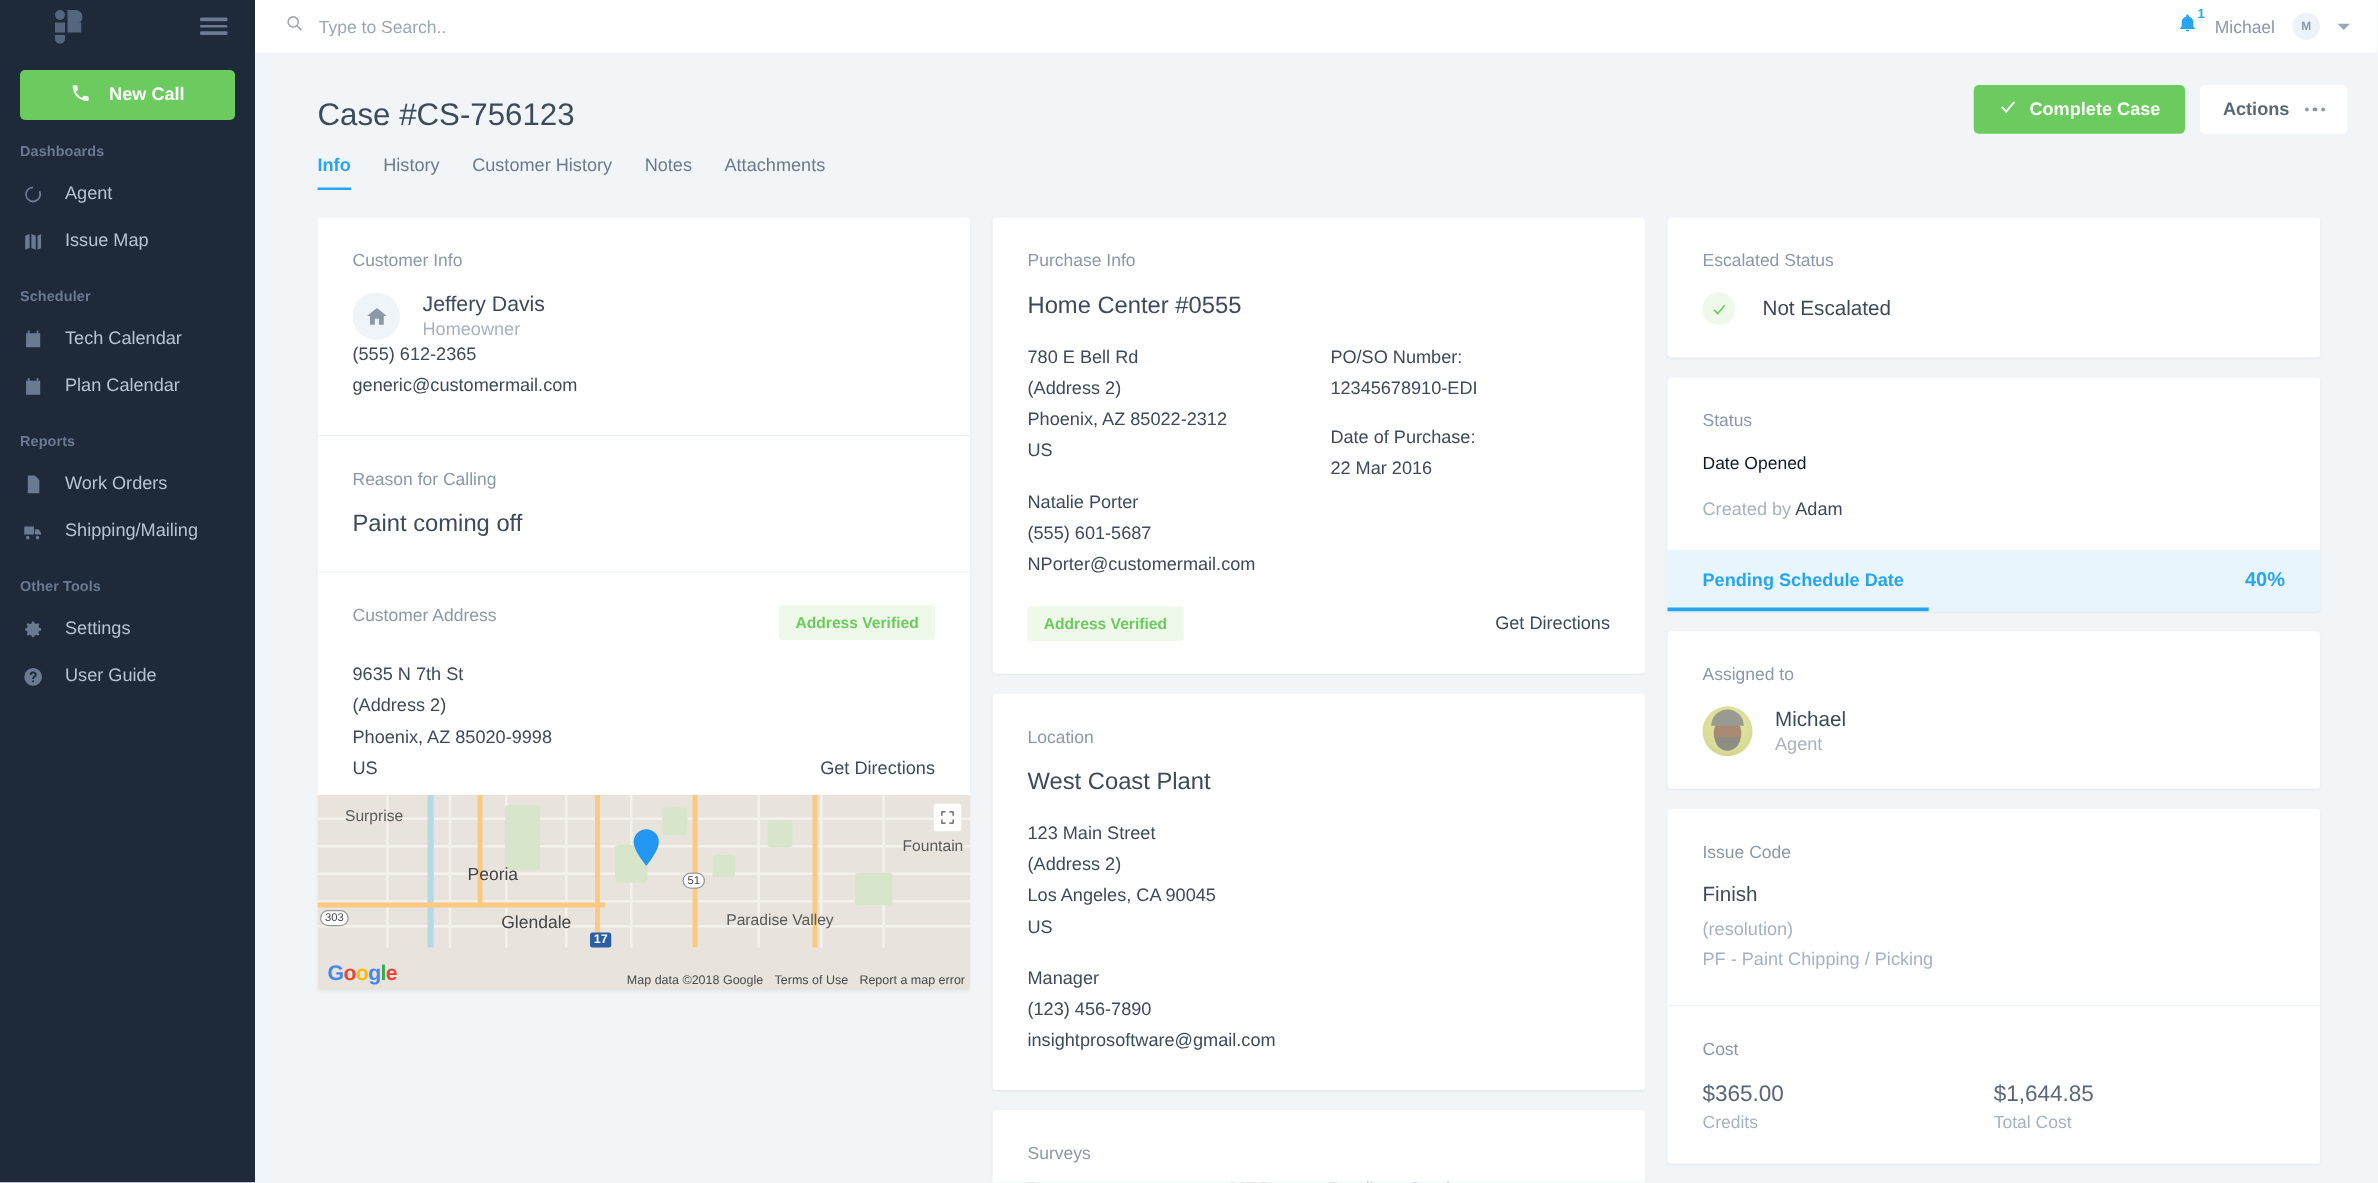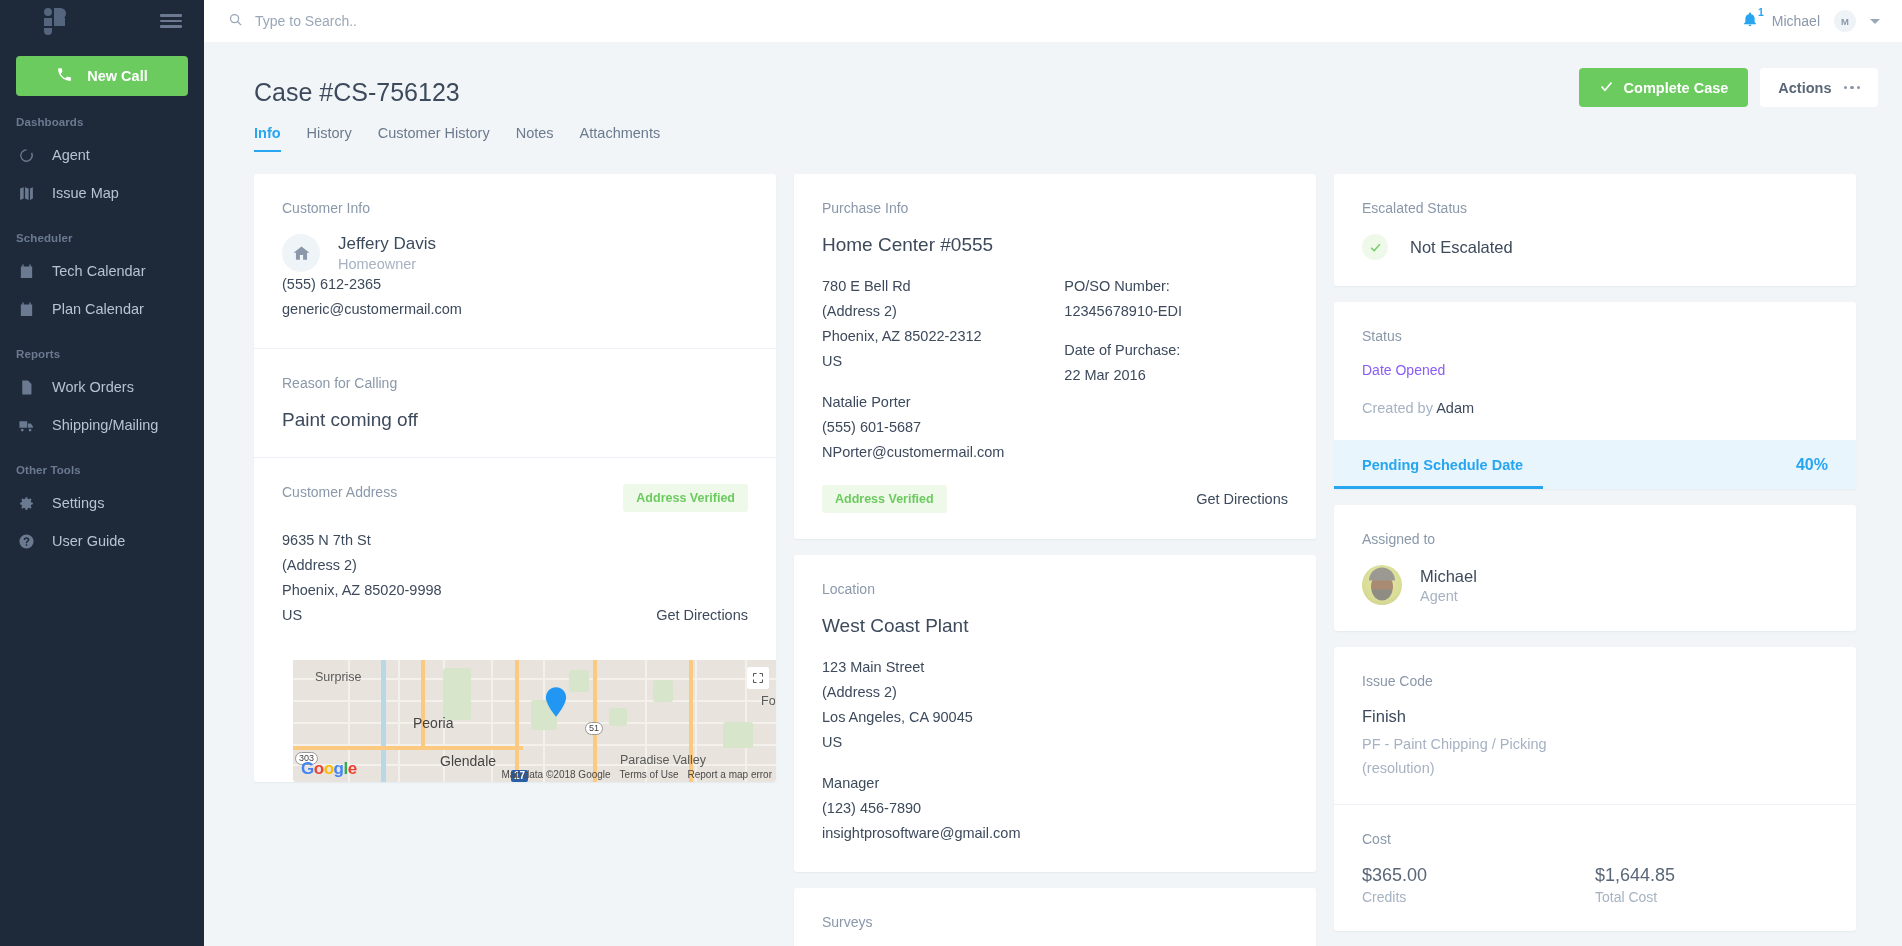--- a/index.html
+++ b/index.html
@@ -138,22 +138,22 @@
 
   .divider { height: 1px; background: #edf1f5; }
 
   .badge-green {
     background: #eef9ea; color: #6ccb5f; font-size: 12.5px; font-weight: bold;
     padding: 7px 13px; border-radius: 3px; display: inline-block;
   }
 
   .addr-line { font-size: 14.5px; color: #3d4a5c; line-height: 25px; }
 
-  .map { height: 122px; position: relative; overflow: hidden;
-         border-radius: 0 0 3px 3px; background: #e8e3dc; margin-left: 39px; }
+  .map { height: 156px; position: relative; overflow: hidden;
+         border-radius: 0 0 3px 3px; background: #e8e3dc; }
   .map-street { position: absolute; background: #f4f1ec; }
   .map-hwy { position: absolute; background: #fbc97f; }
   .map-green { position: absolute; background: #d7e6cb; border-radius: 3px; }
   .map-water { position: absolute; background: #b8d8e8; }
   .map-lbl { position: absolute; font-size: 12.5px; color: #5a5a5a; font-family: "Liberation Sans", sans-serif; }
   .map-lbl.big { font-size: 14px; color: #444; }
   .map-pin { position: absolute; width: 22px; height: 30px; }
   .map-pin svg { width: 22px; height: 30px; }
   .map-expand {
     position: absolute; right: 7px; top: 7px; width: 22px; height: 22px;
@@ -176,21 +176,21 @@
   
   .esc-row { display: flex; align-items: center; gap: 22px; }
   .esc-ico {
     width: 26px; height: 26px; border-radius: 50%; background: #eef9ea;
     display: flex; align-items: center; justify-content: center;
   }
   .esc-ico svg { width: 13px; height: 13px; fill: none; stroke: #6ccb5f; stroke-width: 2.4; }
   .esc-txt { font-size: 16.5px; color: #3d4a5c; }
 
   .status-card .date { font-size: 19px; color: #3d4a5c; }
-  .status-card .dateopen { font-size: 14px; color: #8b5cf6; margin-top: 3px; }
+  .status-card .dateopen { font-size: 14px; color: #0f172a; margin-top: 3px; }
   .status-card .createdby { font-size: 14.5px; color: #a6b2c2; margin-top: 22px; }
   .status-card .createdby b { color: #3d4a5c; font-weight: normal; }
 
   .progbar {
     background: #e8f5fd; height: 49px; display: flex; align-items: center;
     padding: 0 28px; position: relative; border-radius: 0 0 3px 3px;
   }
   .progbar .plabel { font-size: 14.5px; color: #27a5f0; font-weight: bold; flex: 1; }
   .progbar .ppct { font-size: 16px; color: #27a5f0; font-weight: bold; }
   .progfill { position: absolute; left: 0; bottom: 0; height: 3px; background: #27a5f0; }
@@ -413,21 +413,21 @@
               </div>
               <div class="contact-line">(555) 612-2365</div>
               <div class="contact-line link">generic@customermail.com</div>
             </div>
             <div class="divider"></div>
             <div class="card-pad">
               <div class="card-label">Reason for Calling</div>
               <div class="big">Paint coming off</div>
             </div>
             <div class="divider"></div>
-            <div class="card-pad" style="padding-bottom:32px">
+            <div class="card-pad" style="padding-bottom:8px">
               <div class="row" style="margin-bottom:16px">
                 <div class="card-label" style="margin:0">Customer Address</div>
                 <div class="sp"></div>
                 <div class="badge-green">Address Verified</div>
               </div>
               <div class="addr-line">9635 N 7th St</div>
               <div class="addr-line muted">(Address 2)</div>
               <div class="addr-line">Phoenix, AZ 85020-9998</div>
               <div class="row">
                 <div class="addr-line">US</div>
@@ -592,22 +592,22 @@
                 <div class="assign-name">Michael</div>
                 <div class="assign-role">Agent</div>
               </div>
             </div>
           </div>
 
           <div class="card">
             <div class="card-pad" style="padding-bottom:24px">
               <div class="card-label">Issue Code</div>
               <div class="issue-title">Finish</div>
+              <div class="issue-sub">(resolution)</div>
               <div class="issue-sub">PF - Paint Chipping / Picking</div>
-              <div class="issue-sub">(resolution)</div>
             </div>
             <div class="divider"></div>
             <div class="card-pad">
               <div class="card-label">Cost</div>
               <div class="cost-row">
                 <div class="cost-cell">
                   <div class="cost-amt">$365.00</div>
                   <div class="cost-lbl">Credits</div>
                 </div>
                 <div class="cost-cell">

